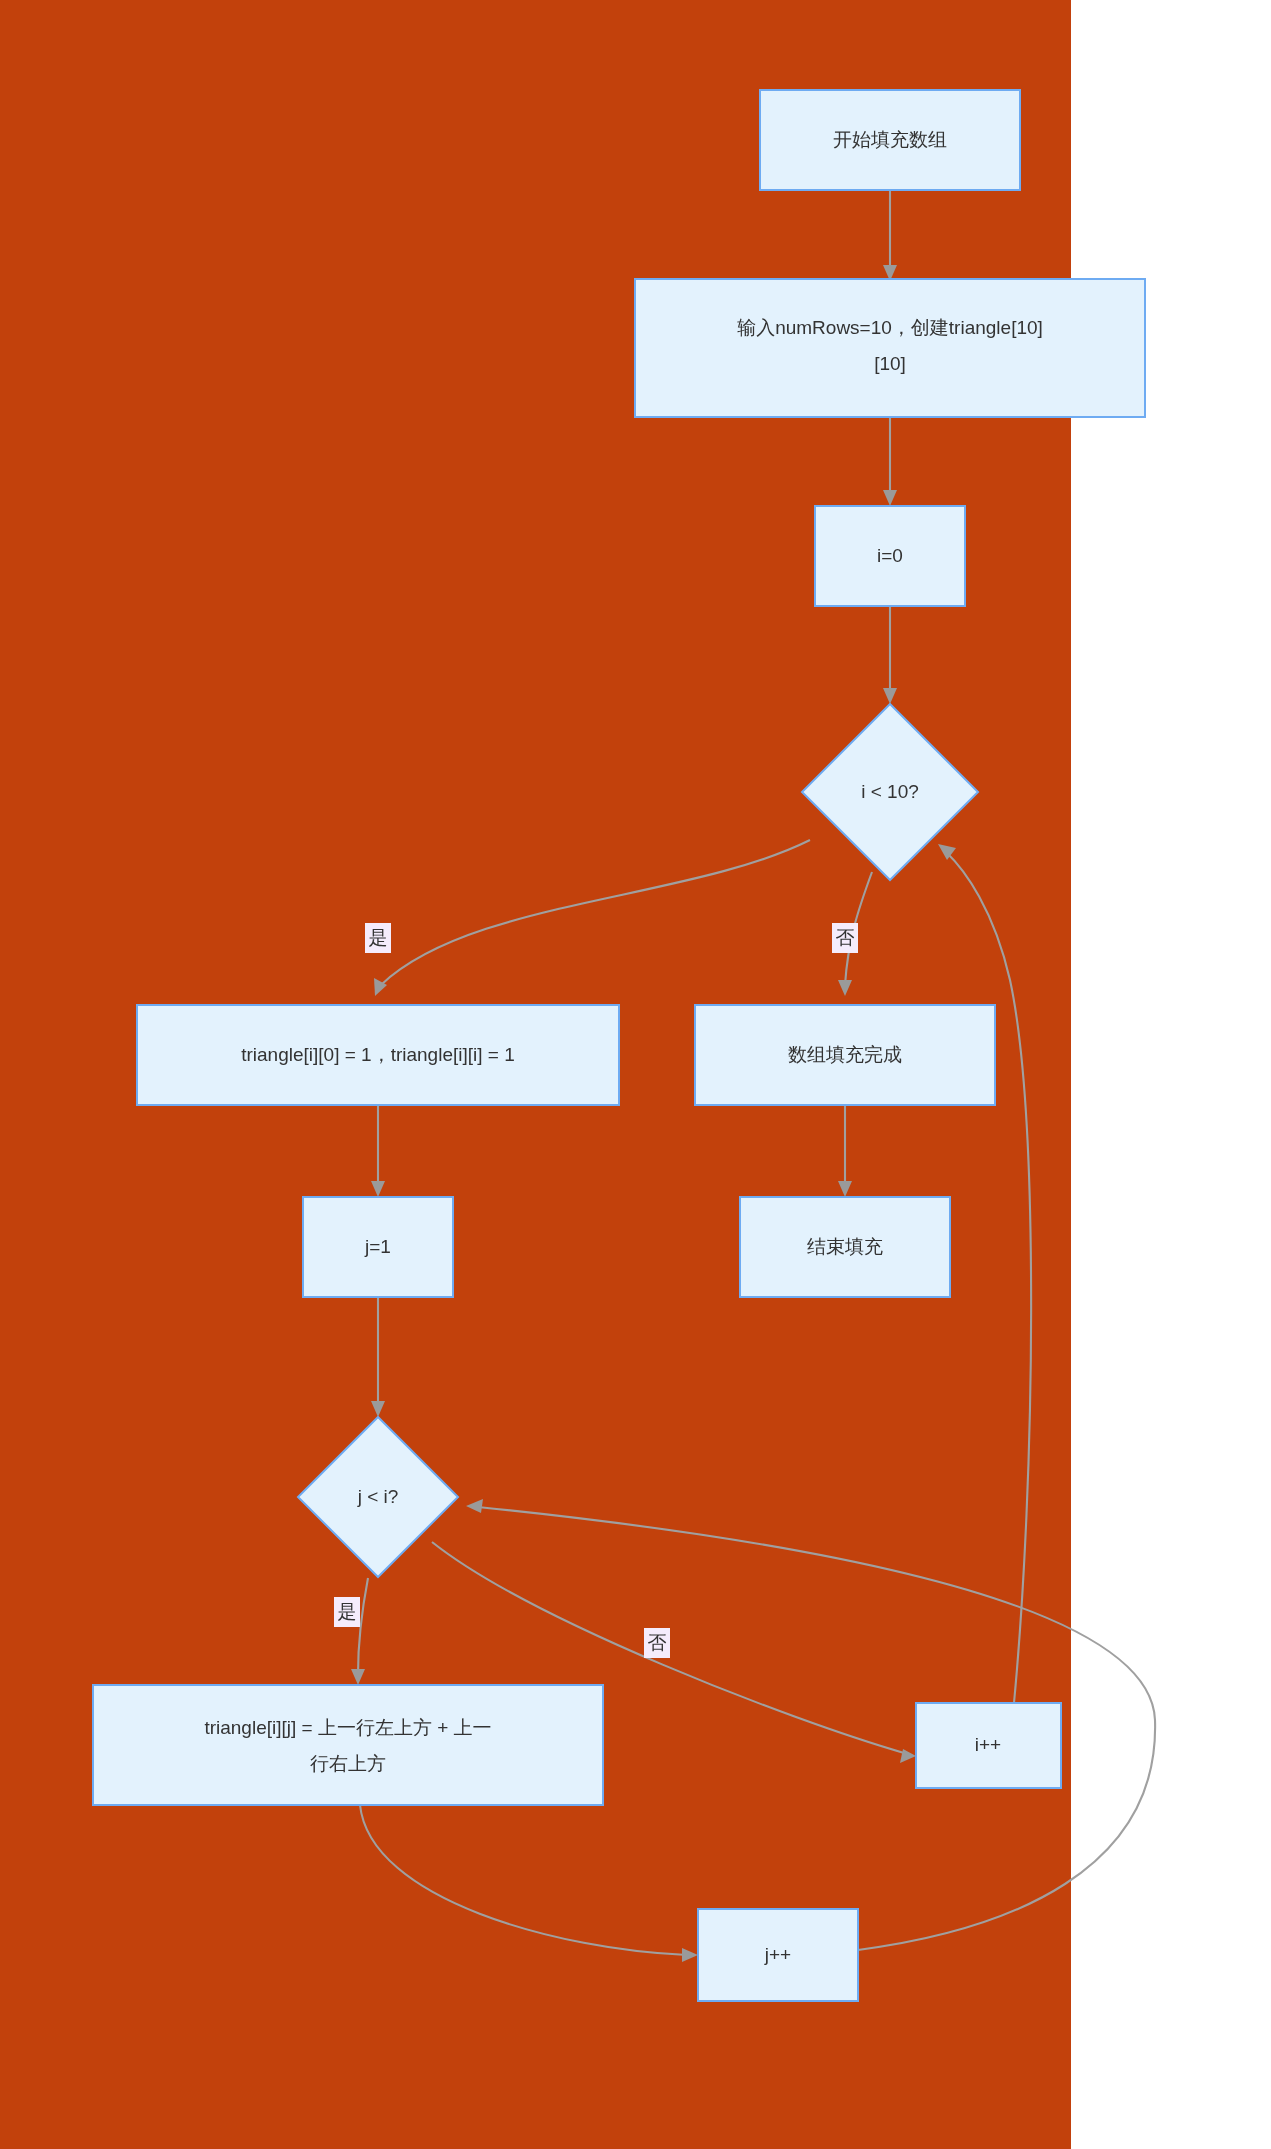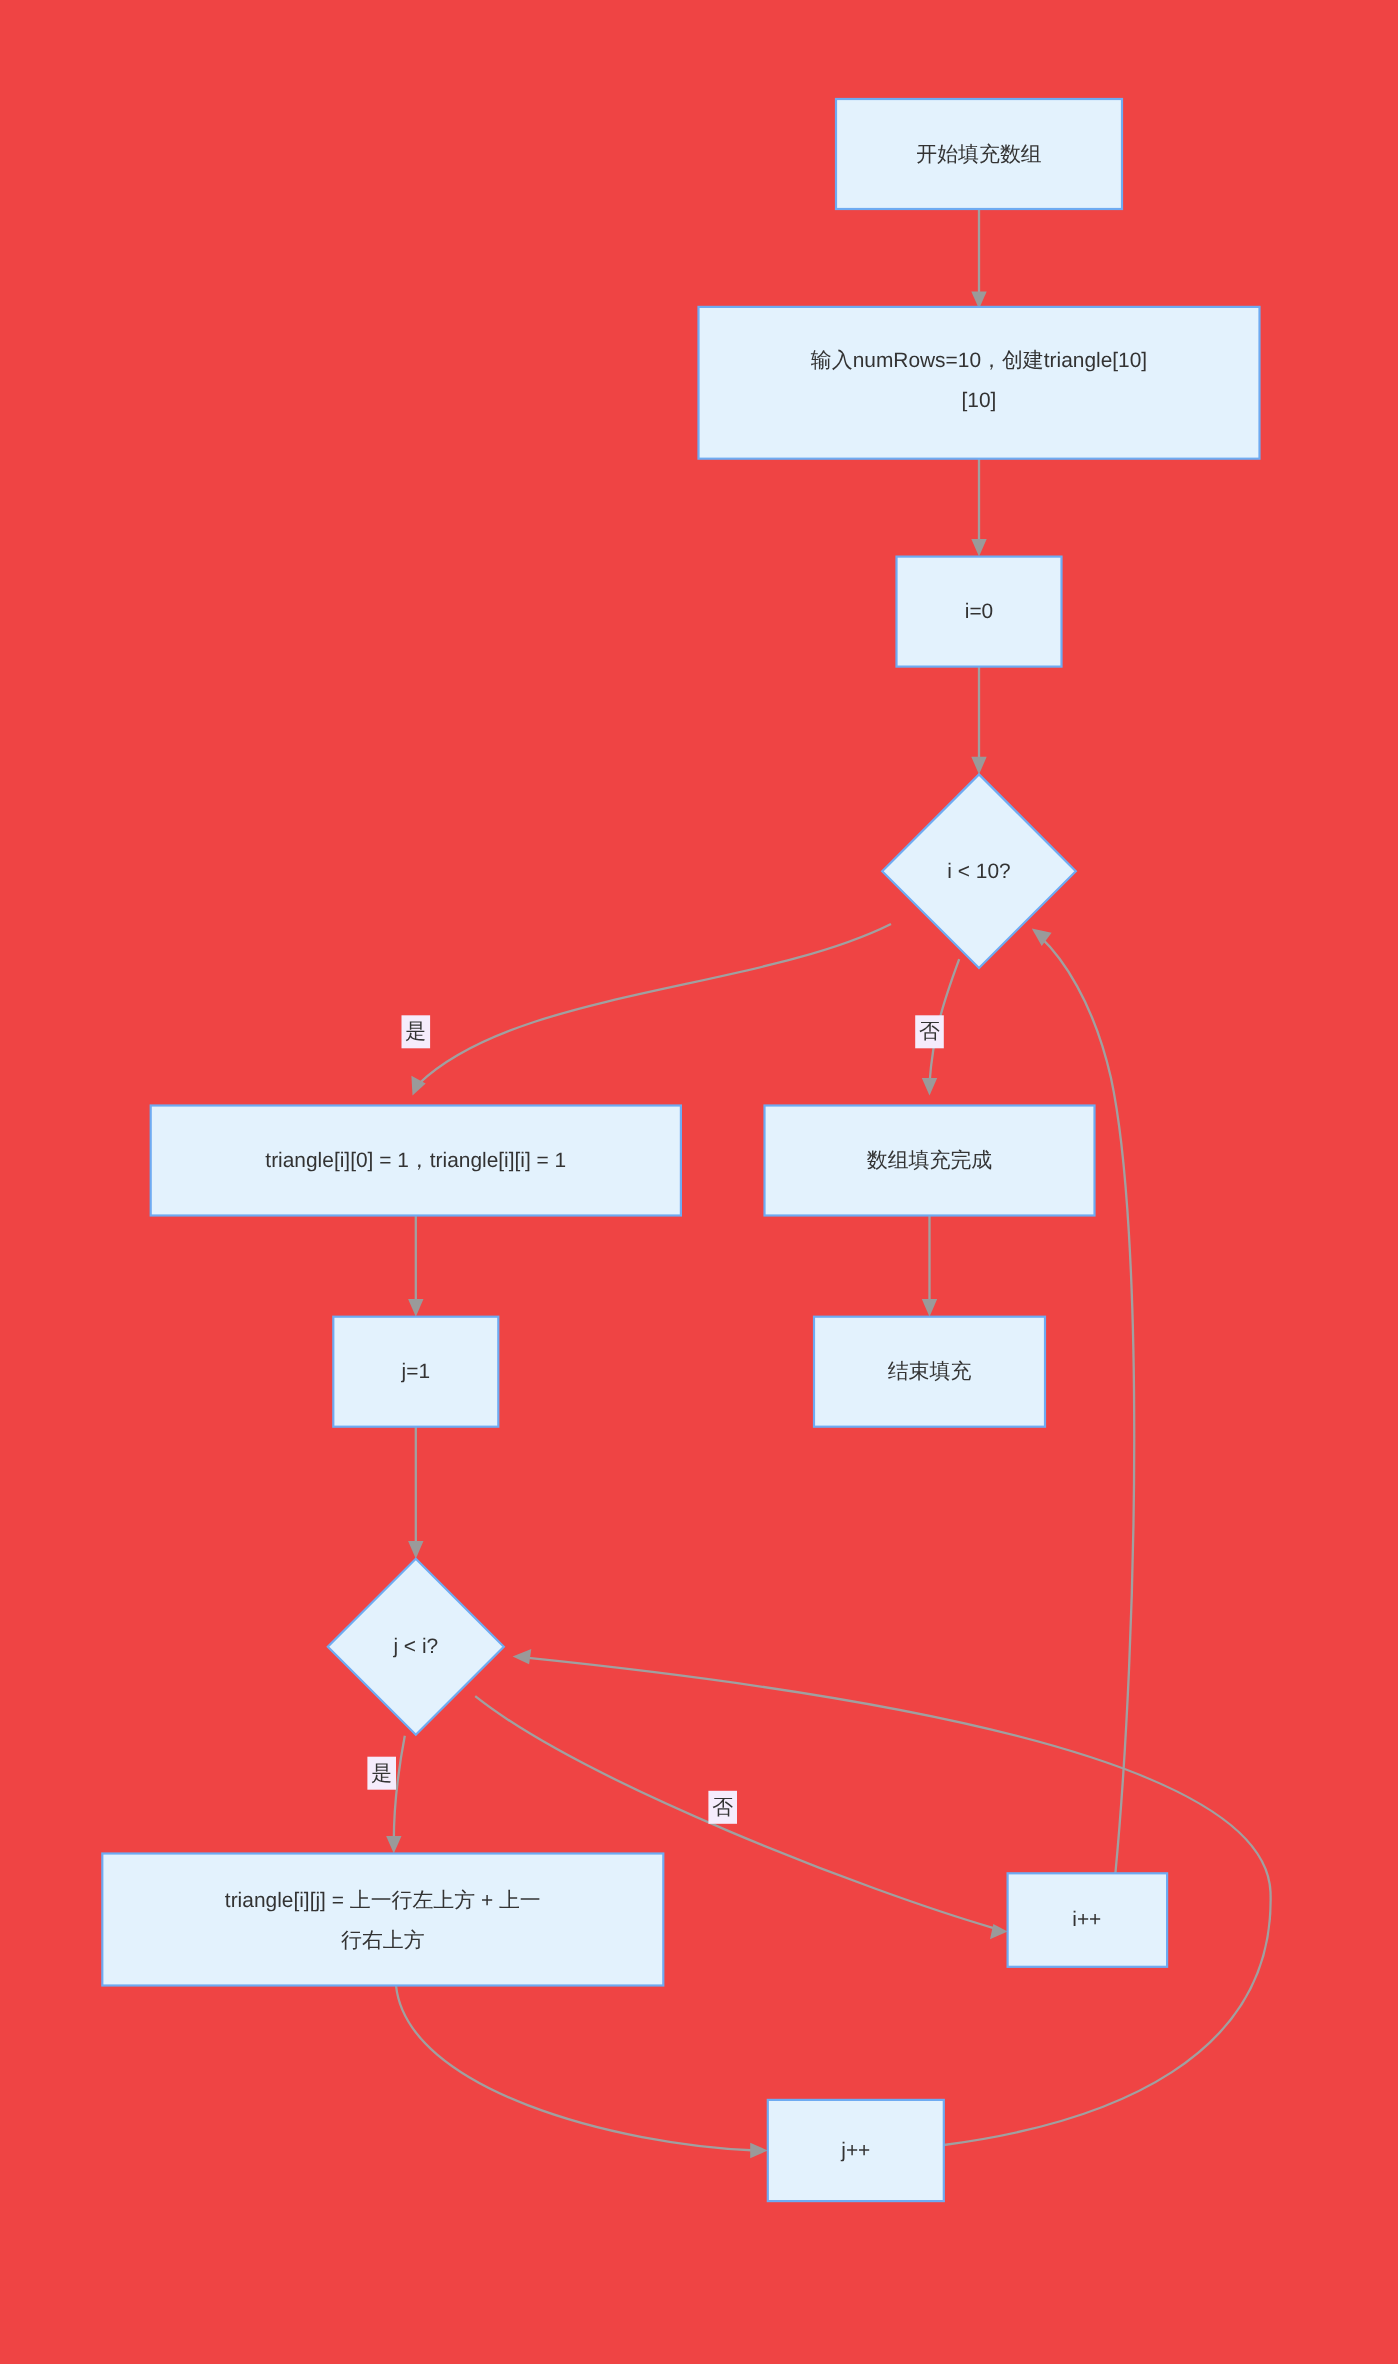--- a/index.html
+++ b/index.html
@@ -8,23 +8,23 @@
     background: #ffffff;
   }
   body {
     width: 1271px;
     height: 2149px;
     font-family: "Liberation Sans", "DejaVu Sans", sans-serif;
     overflow: hidden;
   }
   #flow-root {
     position: relative;
-    width: 1271px;
+    width: 1071px;
     height: 2149px;
-    background: #ef4444;
+    background: #c2410c;
   }
   svg.flow-canvas {
     position: absolute;
     left: 0;
     top: 0;
     width: 1271px;
     height: 2149px;
   }
   .node-shape {
     fill: #e3f2fd;

